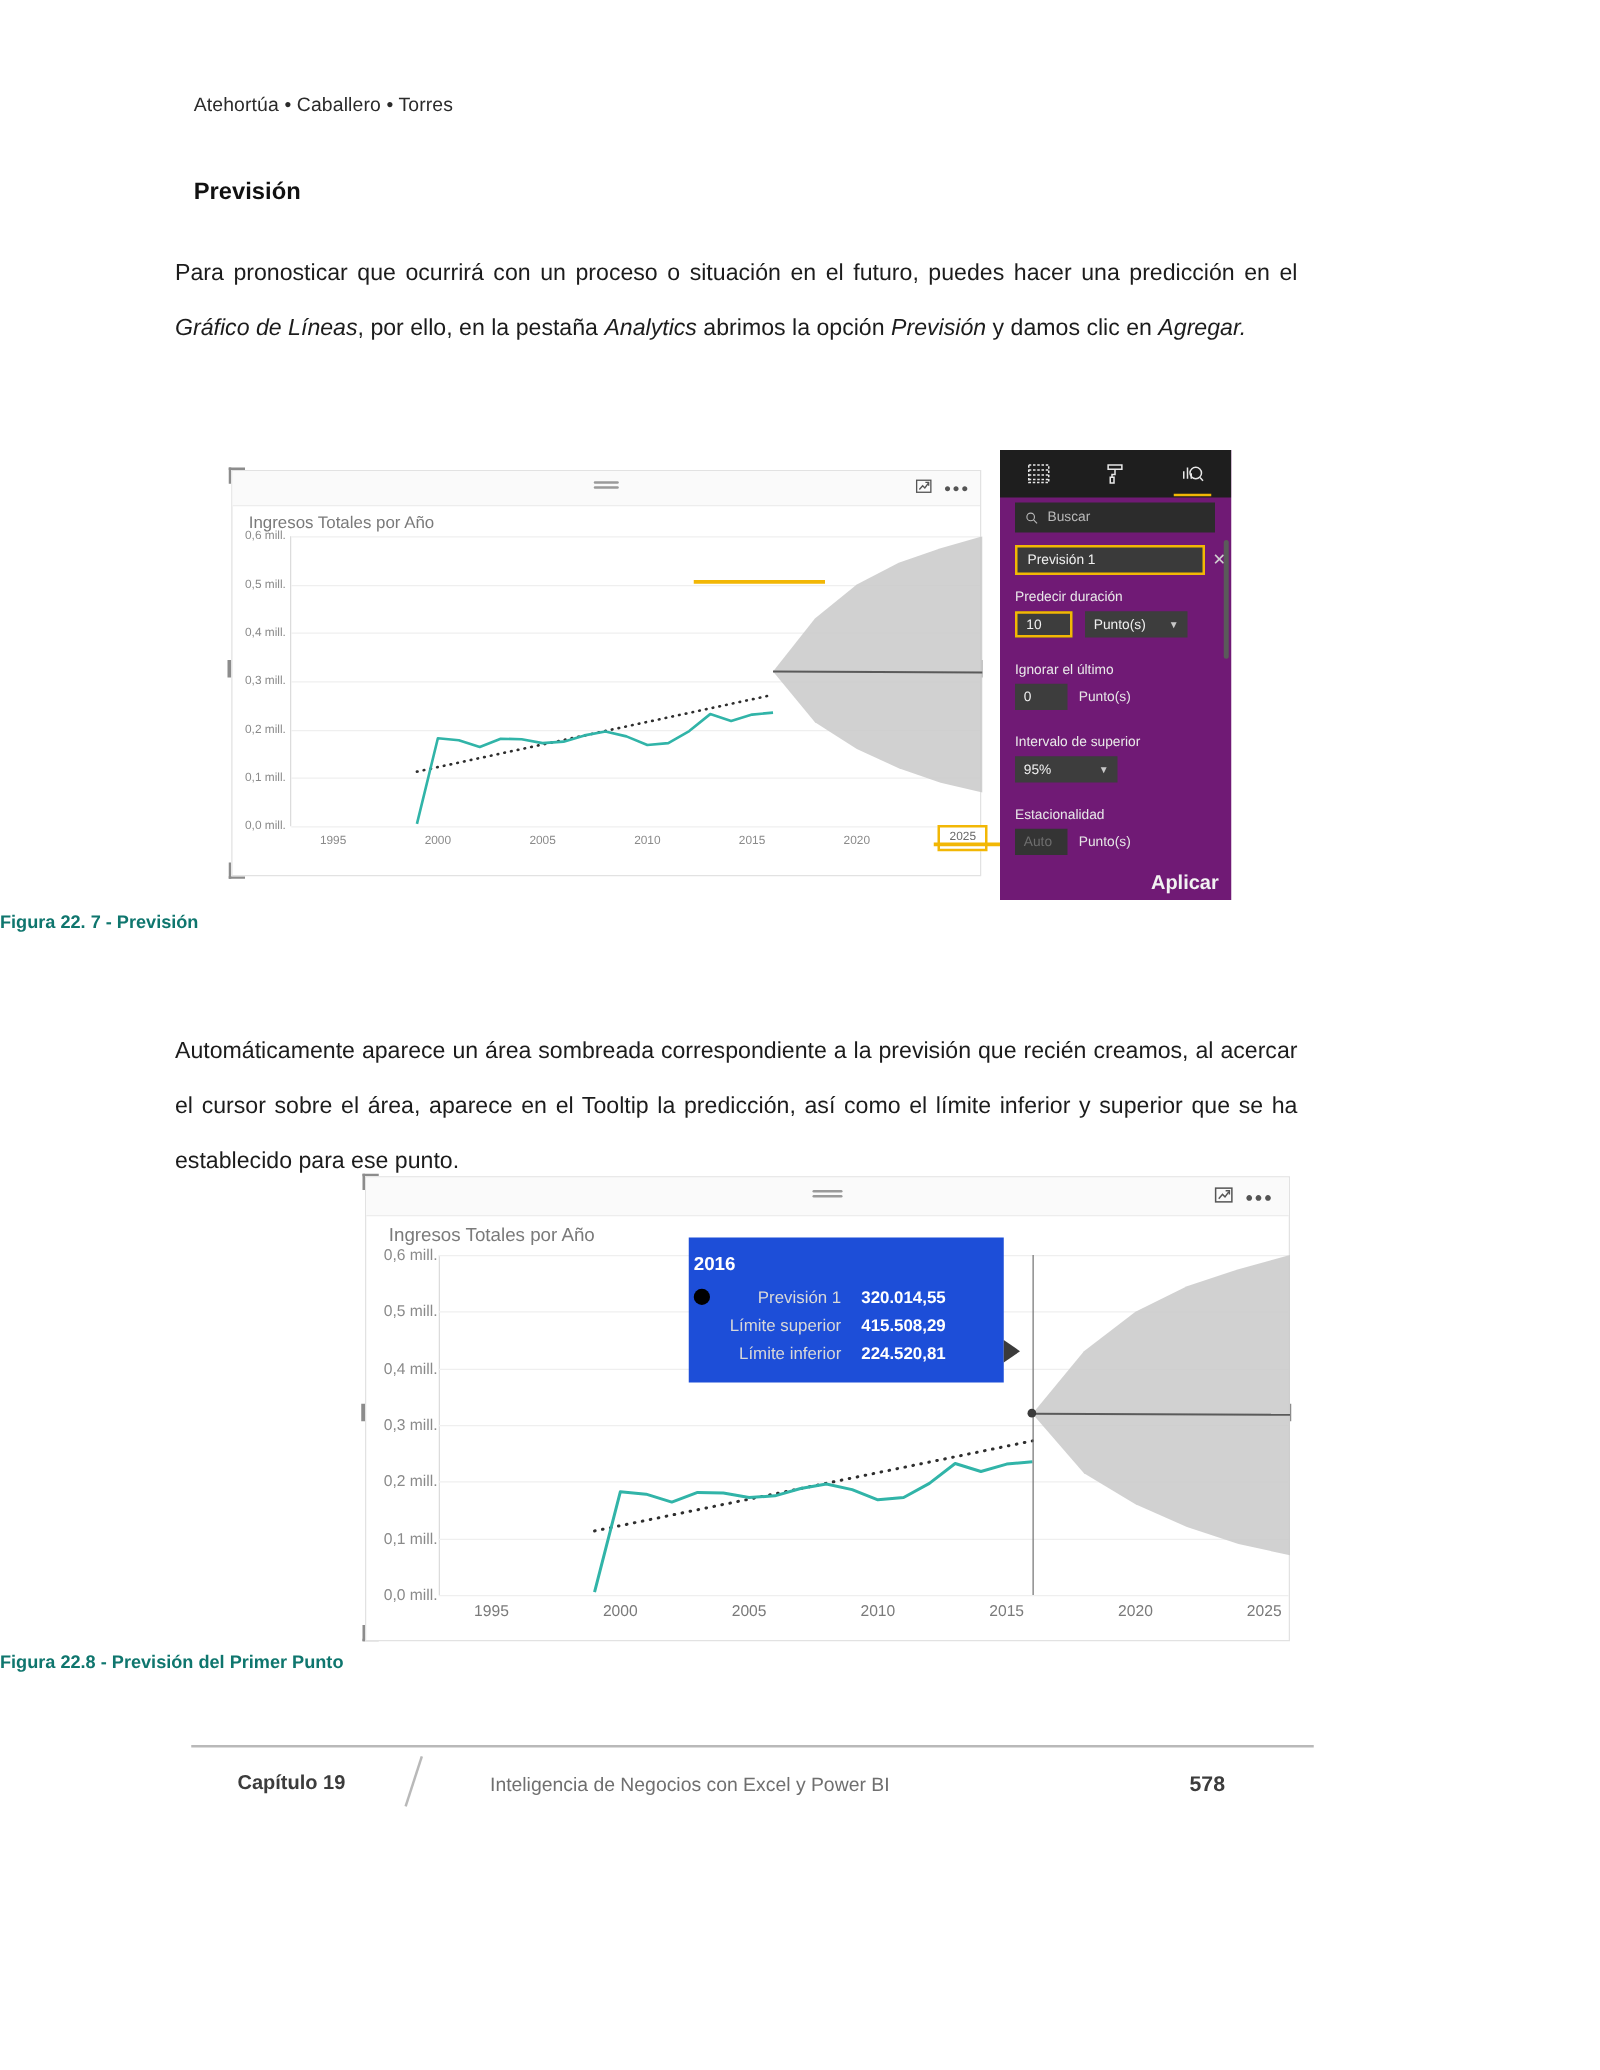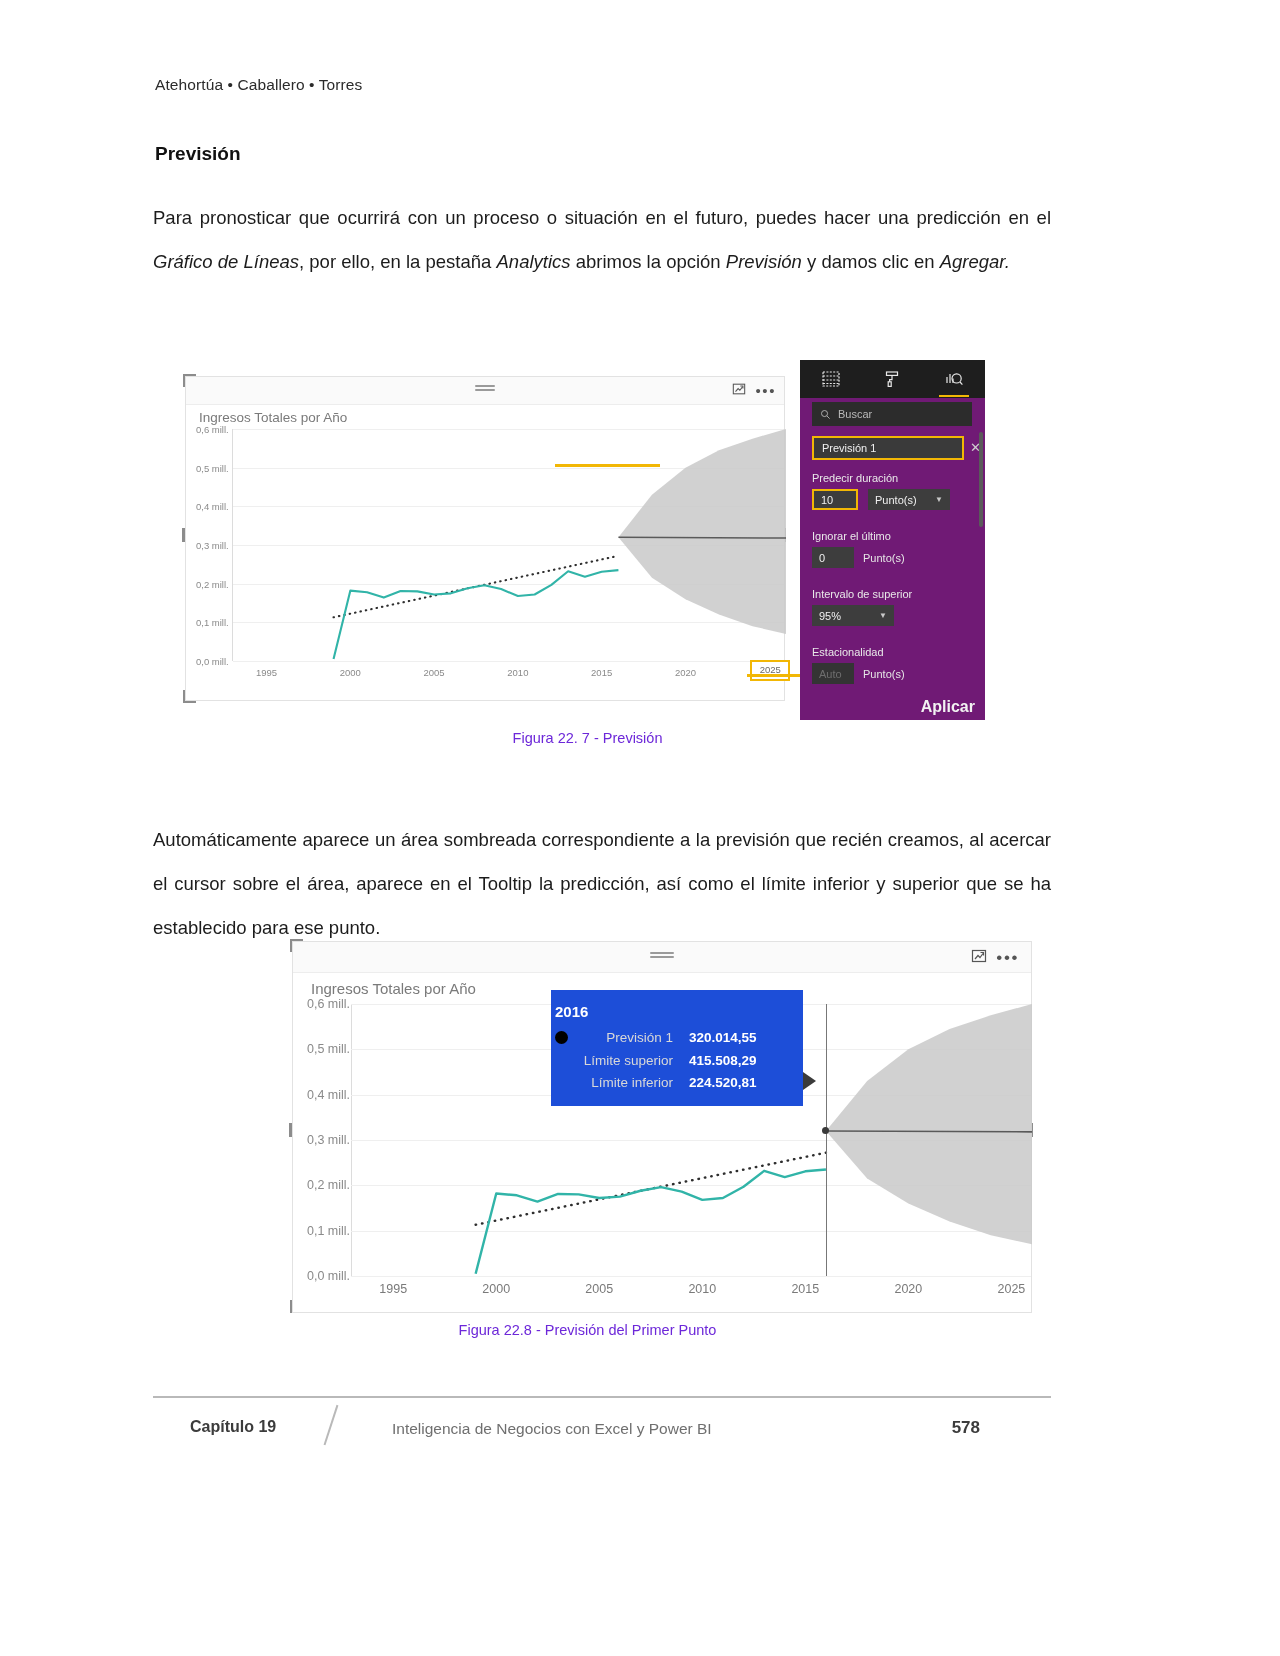--- a/index.html
+++ b/index.html
@@ -20,33 +20,33 @@
     font-size:15.5px; letter-spacing:.1px; color:#2b2b2b;
     font-family:"Liberation Sans", sans-serif;
   }
 
   
   .h-section{
     position:absolute; left:155px; top:143px;
     font-size:19px; font-weight:bold; color:#111;
   }
   .para{
-    position:absolute; left:153px; width:898px;
+    position:absolute; left:140px; width:898px;
     font-size:18.5px; line-height:44px;
     text-align:justify; text-justify:inter-word;
     color:#1c1c1c;
   }
   .para i{font-style:italic;}
   #para1{top:196px;}
   #para2{top:818px;}
 
   
   .caption{
-    position:absolute; width:100%; text-align:center;
-    font-size:14.5px; font-weight:normal; color:#6d28d9;
+    position:absolute; width:100%; text-align:left;
+    font-size:14.5px; font-weight:bold; color:#0f766e;
   }
   #cap1{top:730px;}
   #cap2{top:1322px;}
 
   
   #fig1{position:absolute; left:185px; top:360px; width:810px; height:360px;}
 
   .pbi-visual{
     position:absolute; background:#fff;
     border:1px solid #e2e2e2;

